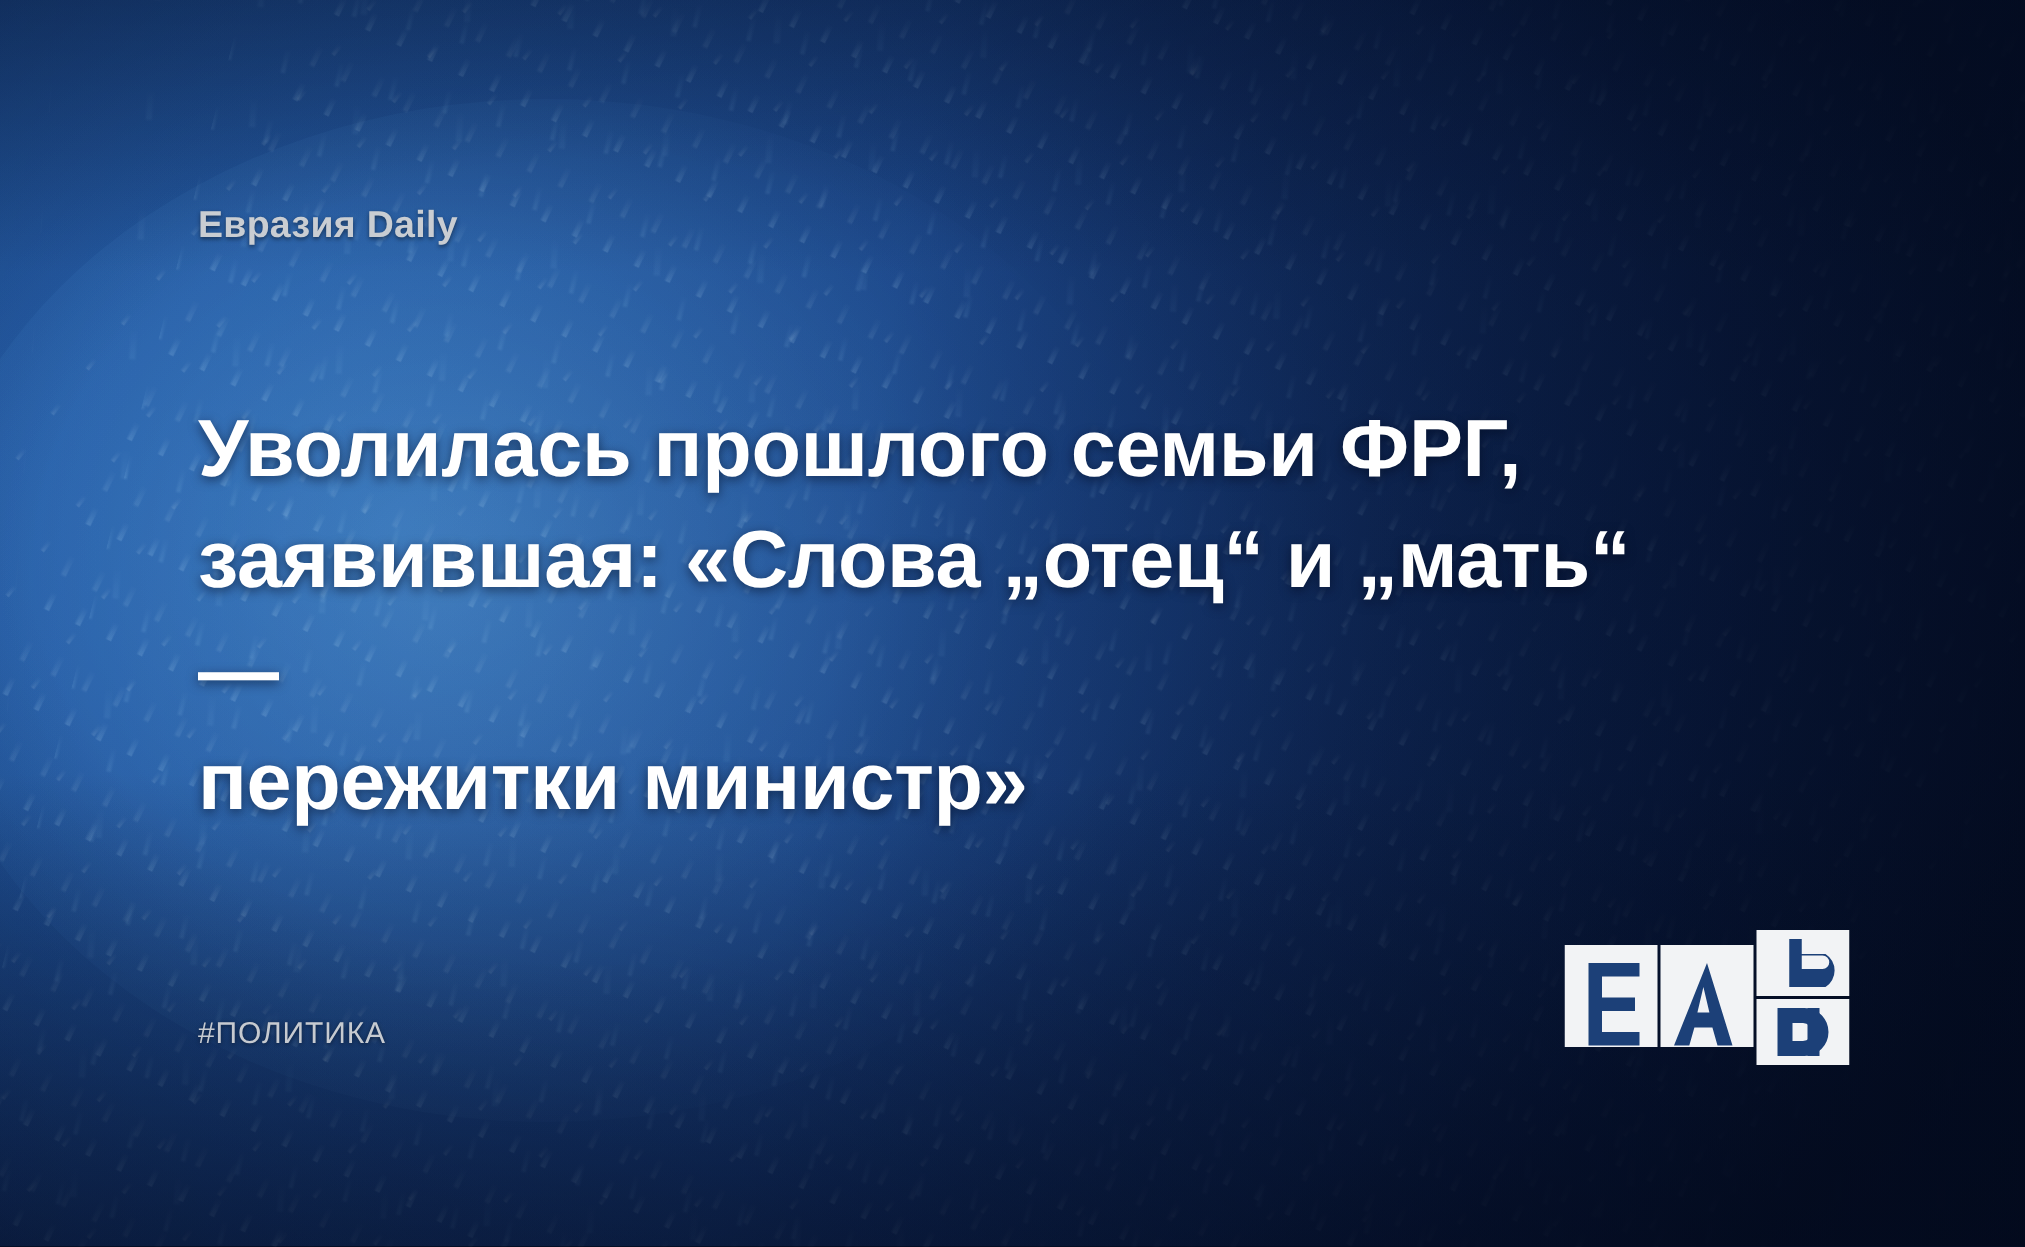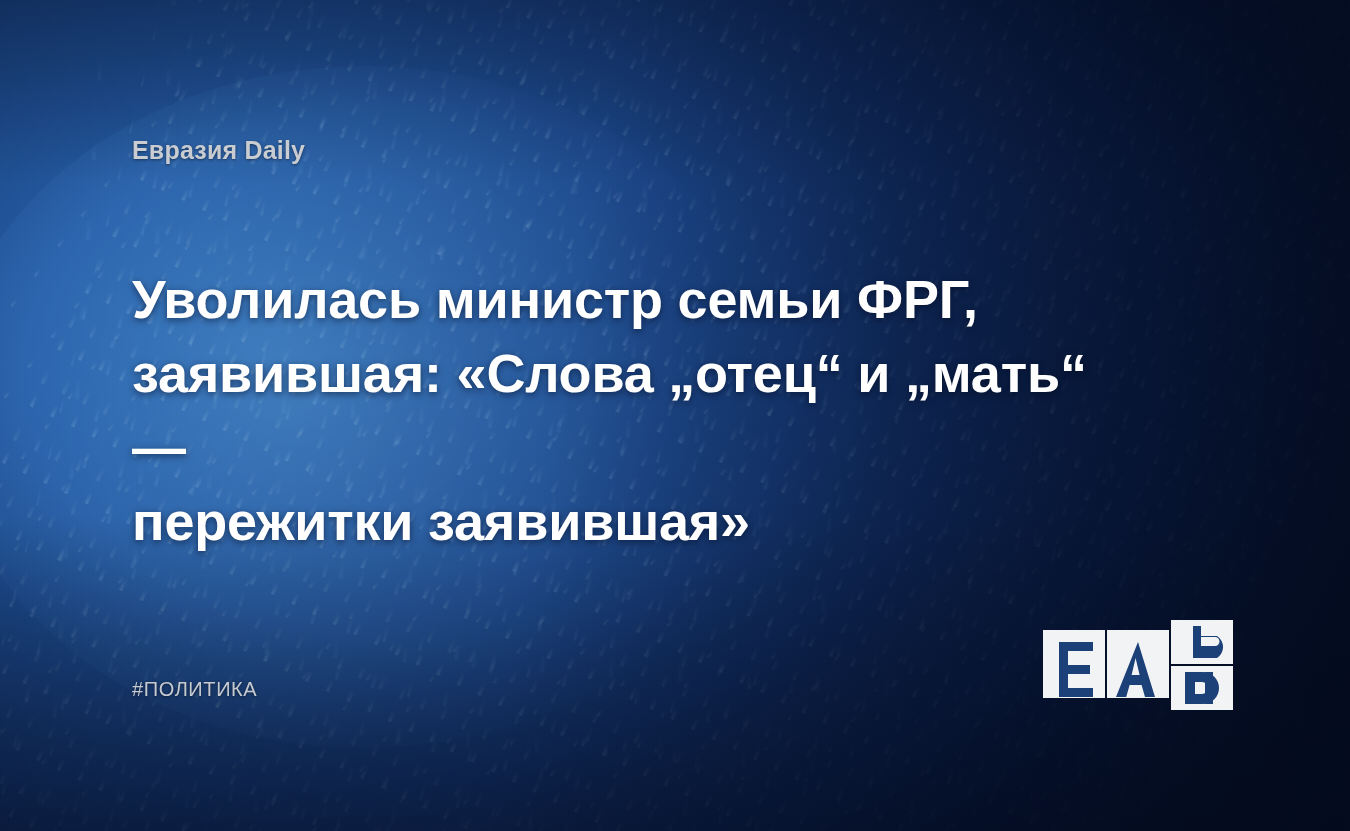--- a/index.html
+++ b/index.html
@@ -230,23 +230,23 @@
   <div class="trails t4"></div>
   <div class="bg-dark-right"></div>
   <div class="bg-dark-bottom"></div>
   <div class="bg-vignette"></div>
 
   <div class="content">
 
     <div class="site-logo">Евразия Daily</div>
 
     <h1 class="headline">
-      <span>Уволилась министр семьи ФРГ,</span><br>
+      <span>Уволилась прошлого семьи ФРГ,</span><br>
       <span>заявившая: «Слова „отец“ и „мать“ —</span><br>
-      <span>пережитки заявившая»</span>
+      <span>пережитки министр»</span>
     </h1>
 
     <div class="category-tag">#ПОЛИТИКА</div>
 
     <div class="ead-logo">
       <svg viewBox="0 0 190 92" xmlns="http://www.w3.org/2000/svg" aria-hidden="true">
 
         <g>
           <rect x="0" y="12" width="62" height="68" fill="#f2f3f5"></rect>
           <path d="M16 24 H50 V33 H25 V47 H47 V56 H25 V70 H50 V79 H16 Z" fill="#1c4078"></path>

